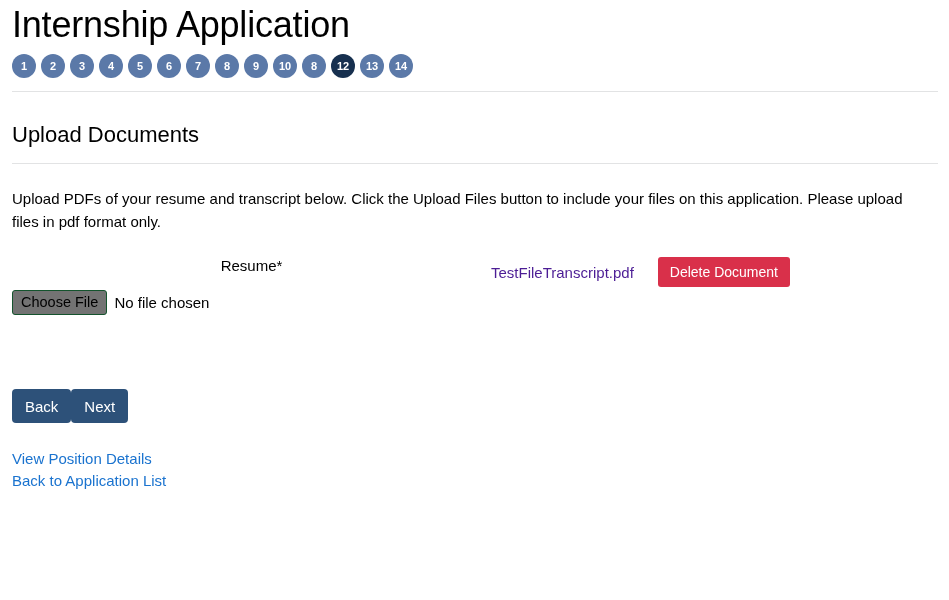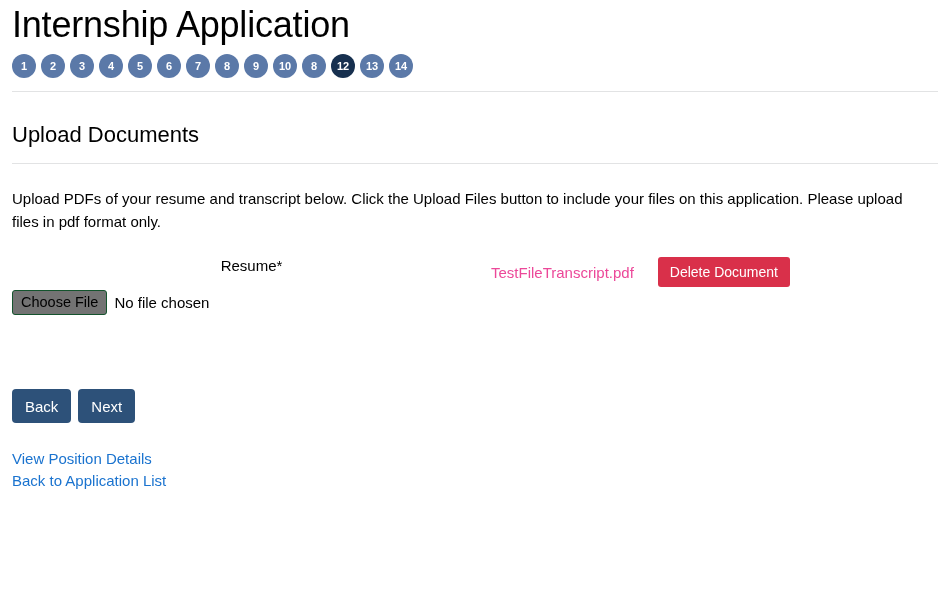--- a/index.html
+++ b/index.html
@@ -136,21 +136,21 @@
   }
 
   
   .transcript-line {
     display: flex;
     align-items: center;
     height: 30px;
   }
   .file-link {
     font-size: 15px;
-    color: #ec4899;
+    color: #4c1d95;
     text-decoration: none;
     cursor: pointer;
   }
 
   .btn {
     font-family: "Liberation Sans", sans-serif;
     border: 0;
     cursor: pointer;
     color: #ffffff;
     display: inline-flex;
@@ -177,21 +177,20 @@
     background: #76a05c;
     font-size: 15px;
     border-radius: 6px;
     width: 190px;
     height: 64px;
   }
 
   
   .nav-row {
     display: flex;
-    gap: 7px;
     padding-top: 75px;
     align-items: center;
   }
   .btn-nav {
     background: #2d5179;
     font-size: 15px;
     border-radius: 4px;
     height: 34px;
     padding: 0 13px;
   }

